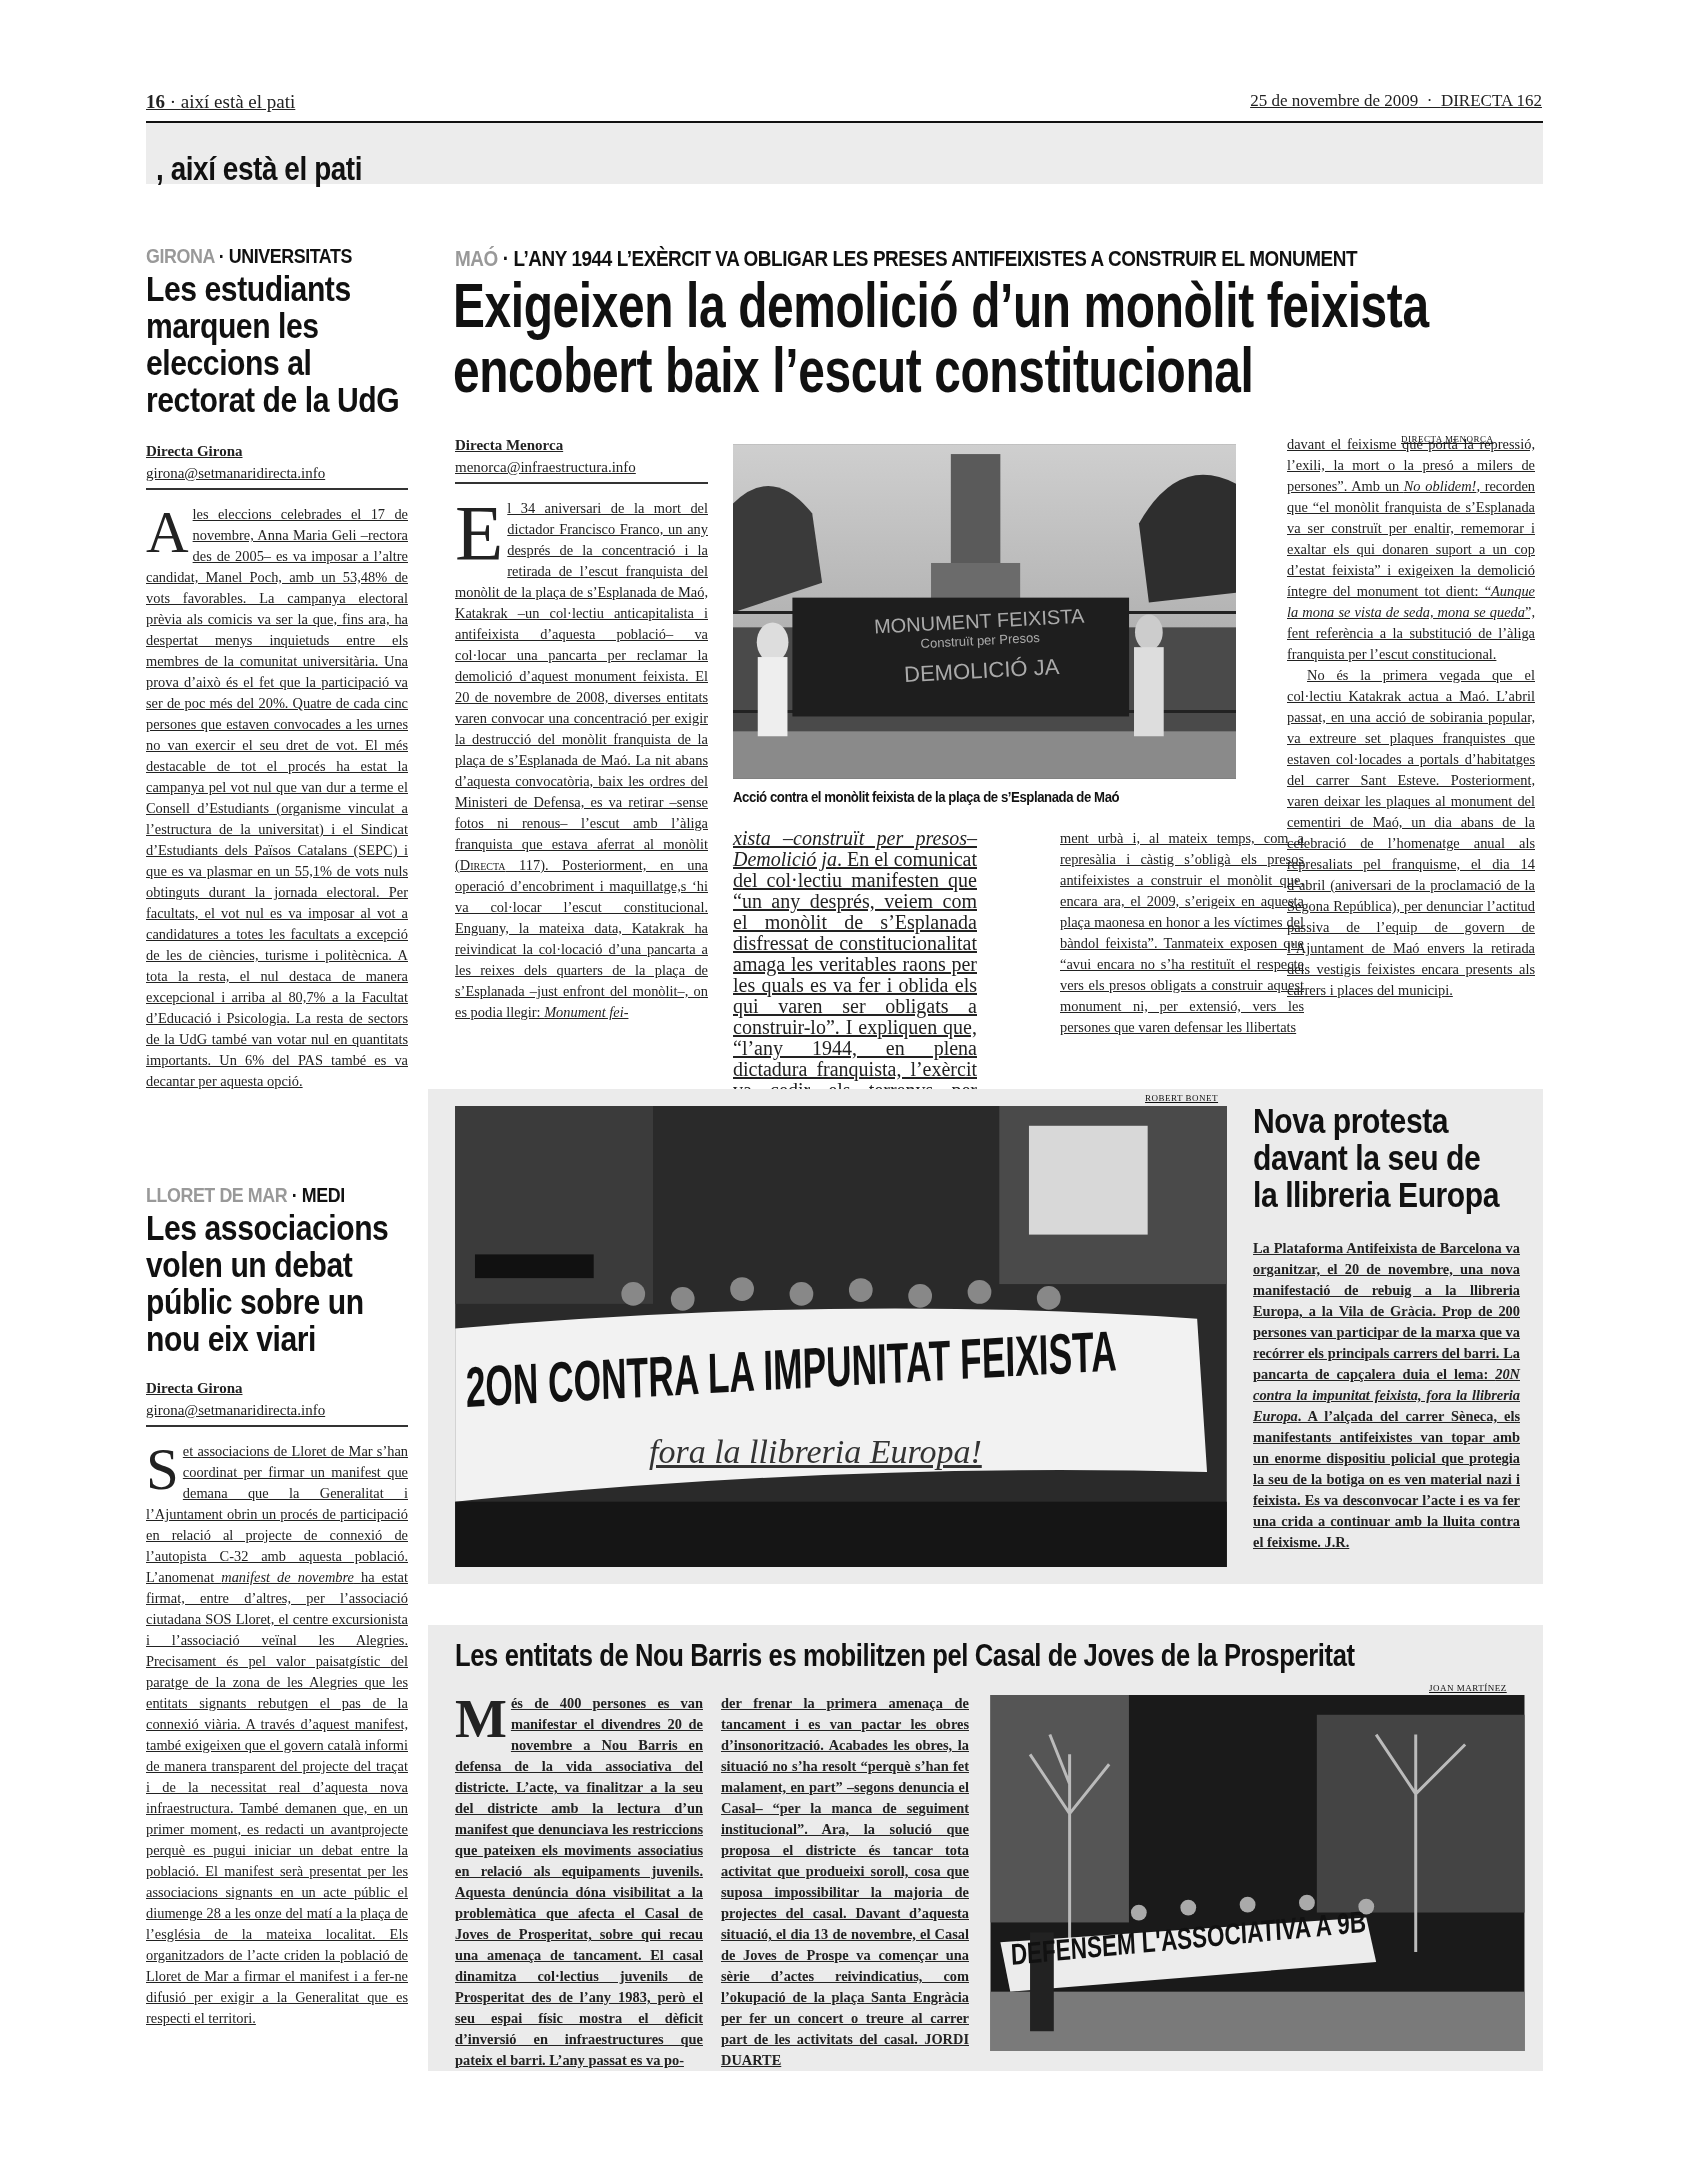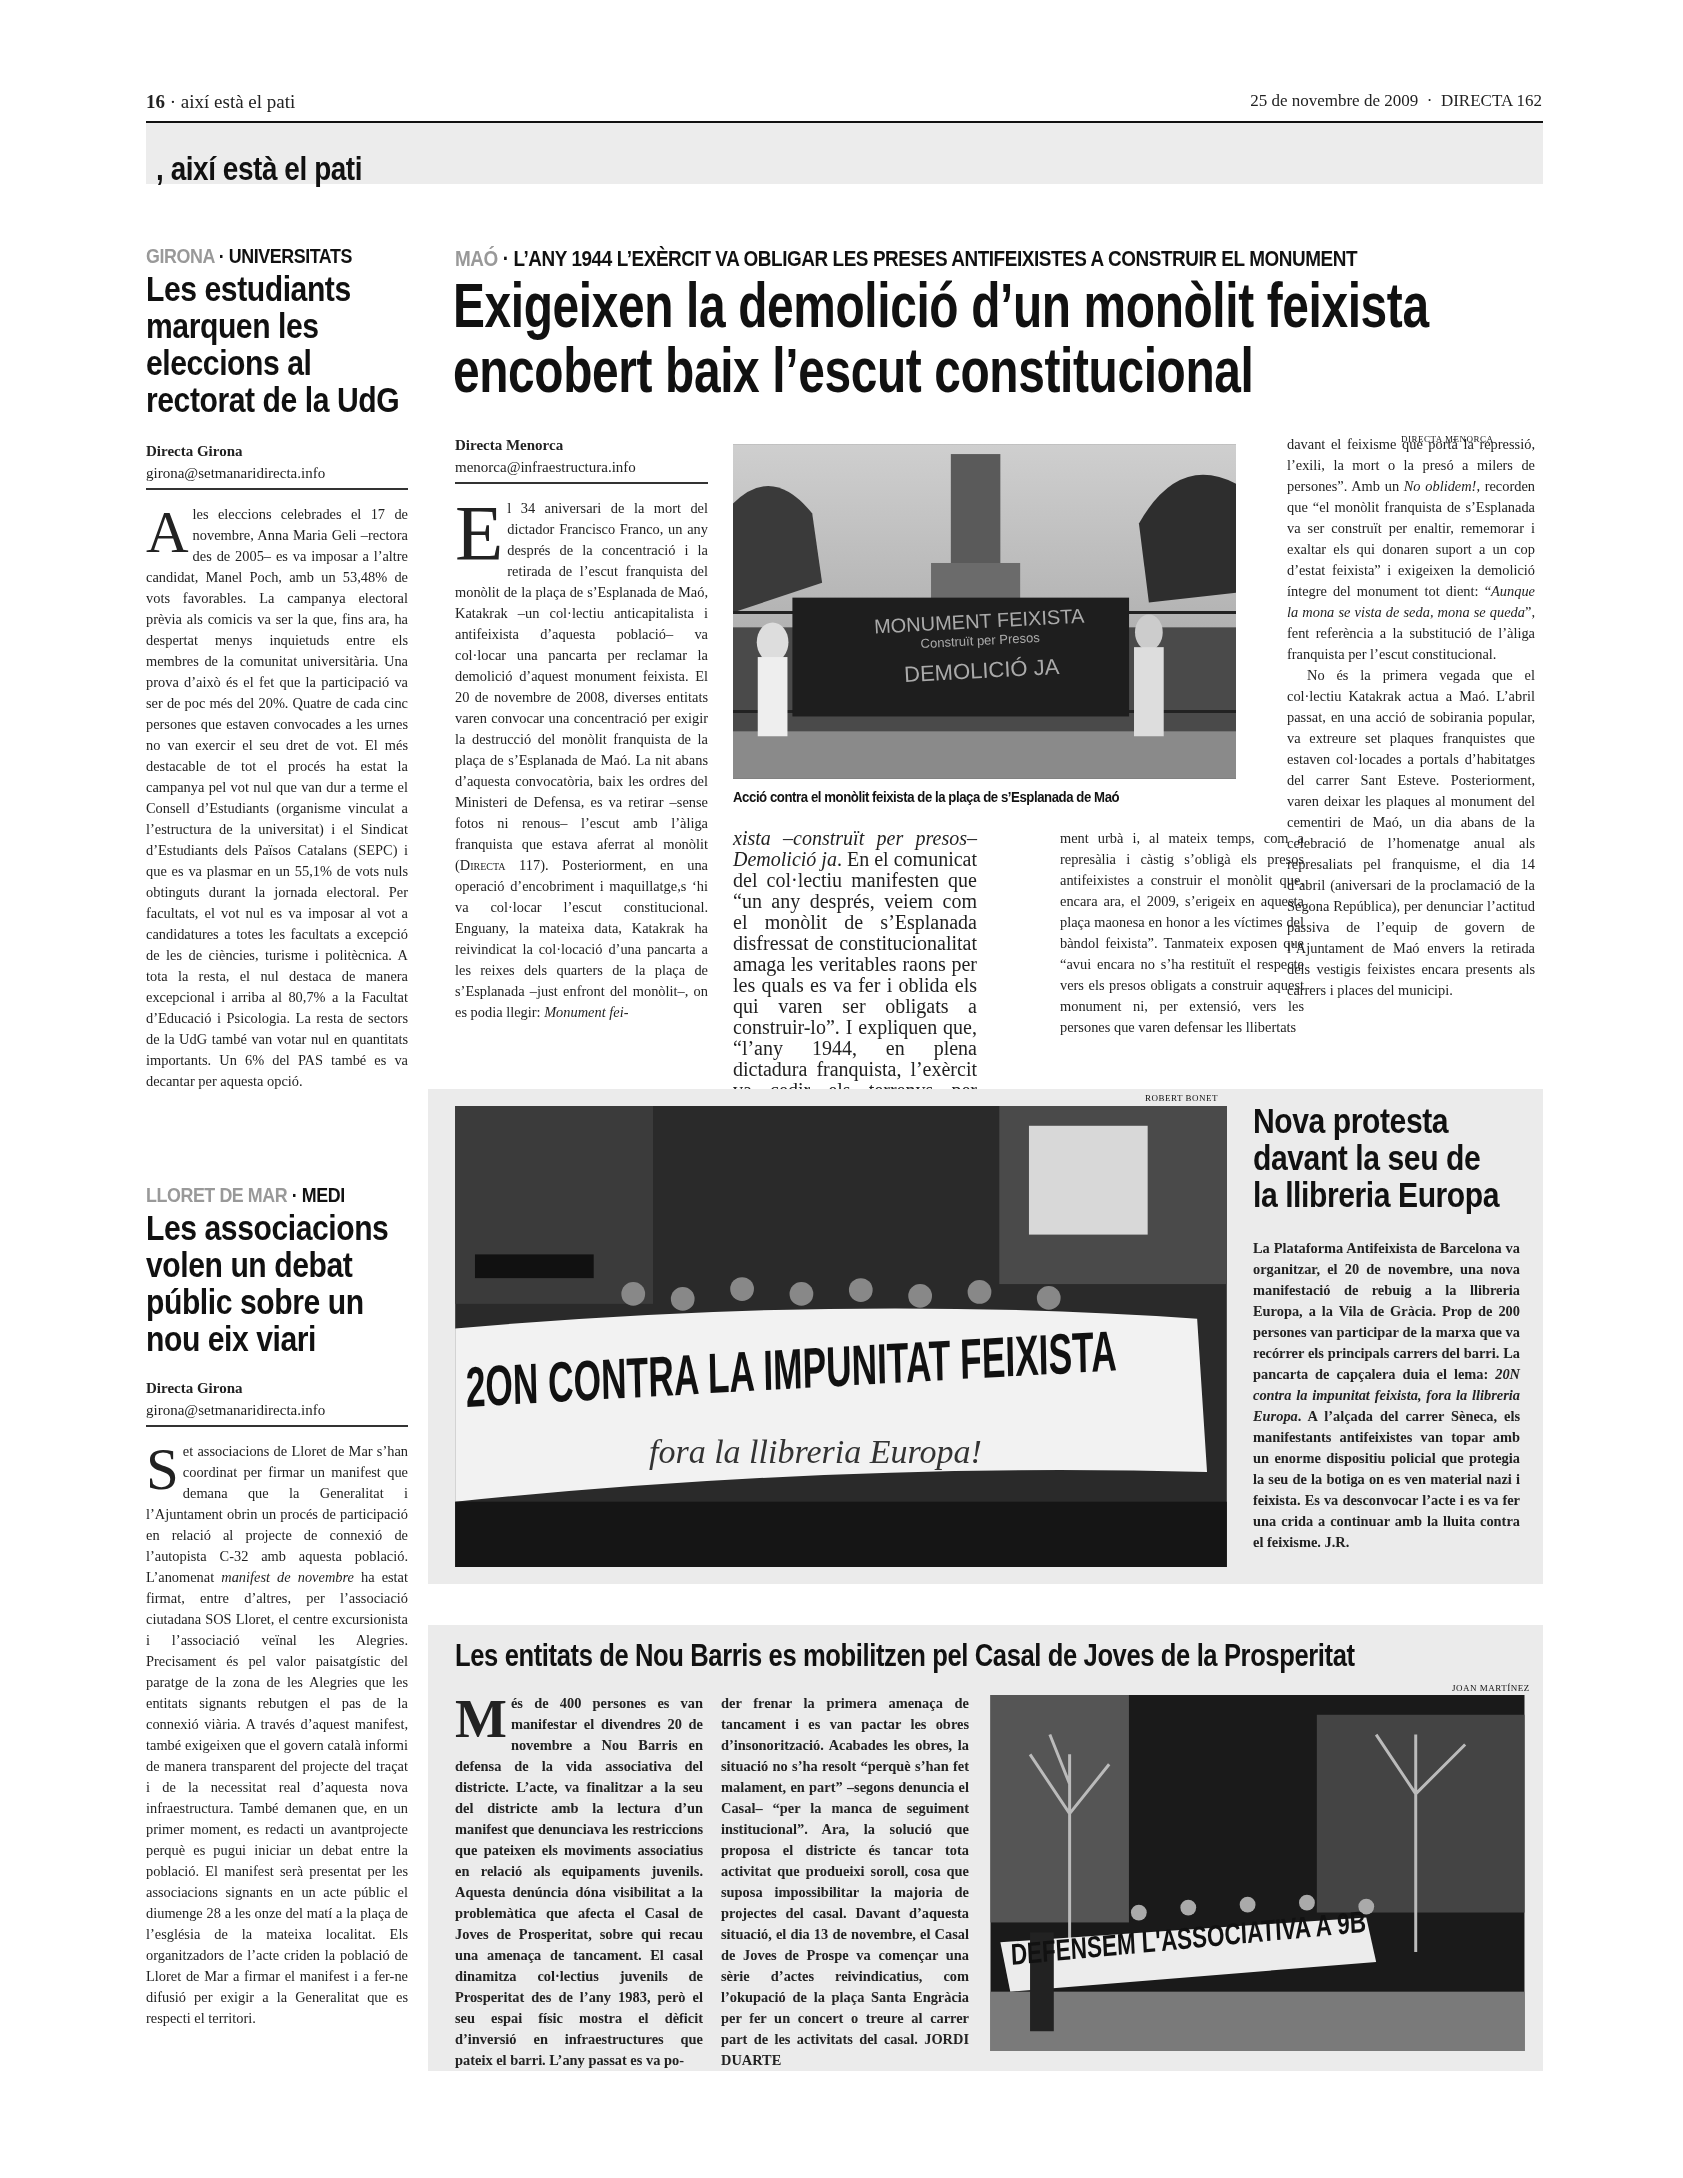--- a/index.html
+++ b/index.html
@@ -1,18 +1,18 @@
 <!DOCTYPE html>
 <html><head>
 <meta charset="utf-8">
 <style>
   html,body{margin:0;padding:0;background:#fff;}
   body{width:1683px;height:2178px;position:relative;overflow:hidden;font-family:"DejaVu Serif",serif;color:#222;}
   .abs{position:absolute;}
-  .serif{font-family:"Liberation Serif","DejaVu Serif",serif;}
+  .serif{font-family:"Liberation Serif","DejaVu Serif",serif;text-decoration:underline;}
   .sans{font-family:"Liberation Sans","DejaVu Sans",sans-serif;}
   .cond{font-family:"Liberation Sans","DejaVu Sans",sans-serif;font-weight:bold;transform-origin:left top;letter-spacing:-0.5px;}
 
   
   #folio{left:146px;top:91px;font-size:19px;}
   #folio b{font-weight:bold;}
   #dateline{right:141px;top:91px;font-size:17px;}
   #header-rule{left:146px;top:121px;width:1397px;height:2px;background:#111;}
   #section-band{left:146px;top:123px;width:1397px;height:61px;background:#ececec;}
   #section-title{left:156px;top:149px;font-size:34px;color:#111;}
@@ -159,21 +159,21 @@
   <div class="abs sans" style="left:10px;top:248px;font-size:57px;font-weight:bold;color:#111;white-space:nowrap;transform:scaleX(0.62) rotate(-2deg);transform-origin:left top;">2ON CONTRA LA IMPUNITAT FEIXISTA</div>
   <div class="abs serif ital" style="left:149px;top:327px;font-size:34px;color:#333;white-space:nowrap;margin-left:45px;">fora la llibreria Europa!</div>
 </div>
 <div class="abs headline cond" style="left:1253px;top:1102px;width:297px;font-size:35px;line-height:37px;transform:scaleX(0.86);">Nova protesta davant la seu de la llibreria Europa</div>
 <div class="abs body serif" style="left:1253px;top:1238px;width:267px;font-size:14.4px;line-height:21px;font-weight:bold;color:#222;">
   <span>La Plataforma Antifeixista de Barcelona va organitzar, el 20 de novembre, una nova manifestació de rebuig a la llibreria Europa, a la Vila de Gràcia. Prop de 200 persones van participar de la marxa que va recórrer els principals carrers del barri. La pancarta de capçalera duia el lema: </span><span class="ital">20N contra la impunitat feixista, fora la llibreria Europa</span><span>. A l’alçada del carrer Sèneca, els manifestants antifeixistes van topar amb un enorme dispositiu policial que protegia la seu de la botiga on es ven material nazi i feixista. Es va desconvocar l’acte i es va fer una crida a continuar amb la lluita contra el feixisme. J.R.</span>
 </div>
 
 <div class="abs grey-box" style="left:428px;top:1625px;width:1115px;height:446px;"></div>
 <div class="abs headline cond" style="left:455px;top:1638px;font-size:32px;white-space:nowrap;transform:scaleX(0.80);">Les entitats de Nou Barris es mobilitzen pel Casal de Joves de la Prosperitat</div>
-<div class="abs credit serif" style="left:1429px;top:1683px;margin-left:23px;">JOAN MARTÍNEZ</div>
+<div class="abs credit serif" style="left:1429px;top:1683px;">JOAN MARTÍNEZ</div>
 <div class="abs body serif" style="left:455px;top:1693px;width:248px;font-size:14.4px;line-height:21px;font-weight:bold;">
   <span class="drop" style="font-size:55px;line-height:44px;">M</span><span>és de 400 persones es van manifestar el divendres 20 de novembre a Nou Barris en defensa de la vida associativa del districte. L’acte, va finalitzar a la seu del districte amb la lectura d’un manifest que denunciava les restriccions que pateixen els moviments associatius en relació als equipaments juvenils. Aquesta denúncia dóna visibilitat a la problemàtica que afecta el Casal de Joves de Prosperitat, sobre qui recau una amenaça de tancament. El casal dinamitza col·lectius juvenils de Prosperitat des de l’any 1983, però el seu espai físic mostra el dèficit d’inversió en infraestructures que pateix el barri. L’any passat es va po-</span>
 </div>
 <div class="abs body serif" style="left:721px;top:1693px;width:248px;font-size:14.4px;line-height:21px;font-weight:bold;">
   <span>der frenar la primera amenaça de tancament i es van pactar les obres d’insonorització. Acabades les obres, la situació no s’ha resolt “perquè s’han fet malament, en part” –segons denuncia el Casal– “per la manca de seguiment institucional”. Ara, la solució que proposa el districte és tancar tota activitat que produeixi soroll, cosa que suposa impossibilitar la majoria de projectes del casal. Davant d’aquesta situació, el dia 13 de novembre, el Casal de Joves de Prospe va començar una sèrie d’actes reivindicatius, com l’okupació de la plaça Santa Engràcia per fer un concert o treure al carrer part de les activitats del casal. JORDI DUARTE</span>
 </div>
 <div class="abs photo" style="left:990px;top:1695px;width:535px;height:356px;">
   <svg width="535" height="356" viewBox="0 0 540 360">
     <rect width="540" height="360" fill="#1a1a1a"></rect>
     <rect x="0" y="0" width="140" height="230" fill="#555"></rect>

